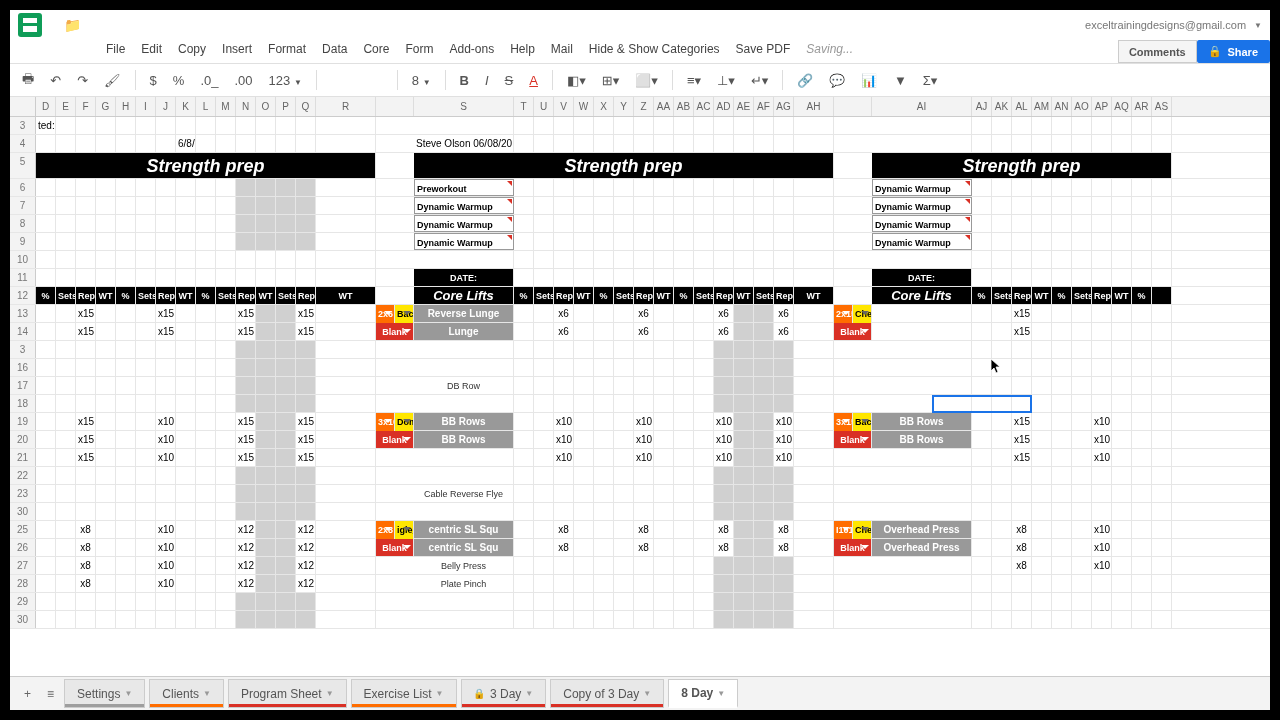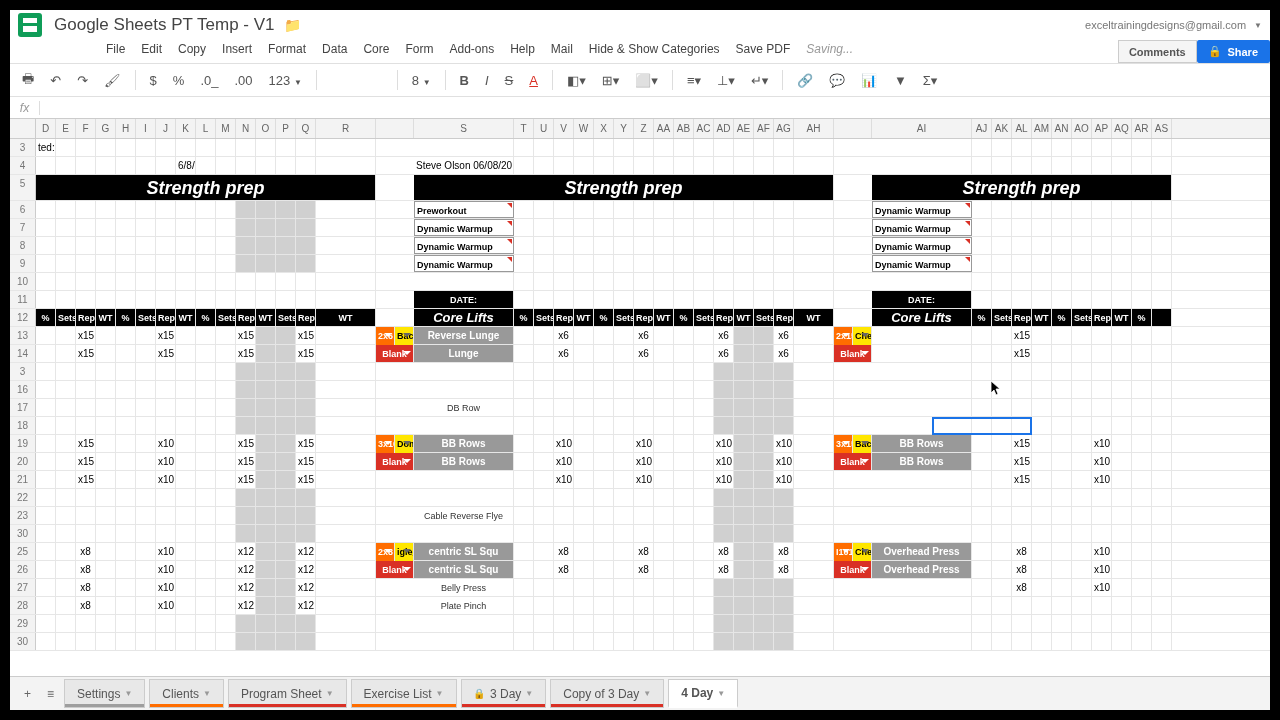--- a/index.html
+++ b/index.html
@@ -59,21 +59,20 @@
 .lock{font-size:10px}
 .sel-cell{border:2px solid #1a73e8;position:absolute;pointer-events:none;z-index:50}
 svg.ext-icon{width:11px;height:11px;vertical-align:middle;margin-left:3px}
 </style>
 </head>
 <body>
 
 <div class="frame">
   <div class="topbar">
     <div class="logo"></div>
-    <span class="doc-title">Google Sheets PT Temp - V1</span>
     <span class="folder-icon">📁</span>
     <div class="top-right">
       <span class="email">exceltrainingdesigns@gmail.com</span>
         <span style="color:#777;font-size:8px">▼</span>
     </div>
   </div>
   <div style="display:flex">
     <div style="width:48px"></div>
     <div class="menubar" style="flex:1">
       <span>File</span>
@@ -127,23 +126,20 @@
     <span class="tb-item">⊥▾</span>
     <span class="tb-item">↵▾</span>
     <div class="tb-sep"></div>
     <span class="tb-item">🔗</span>
     <span class="tb-item">💬</span>
     <span class="tb-item">📊</span>
     <span class="tb-item">▼</span>
     <span class="tb-item">Σ▾</span>
   </div>
 
-  <div class="fx-bar">
-    <div class="fx-label">fx</div>
-  </div>
 
   <div class="sheet-area">
     <div class="col-headers">
       <div class="rownum-spacer"></div>
       <div class="ch" style="width:20px">D</div>
       <div class="ch" style="width:20px">E</div>
       <div class="ch" style="width:20px">F</div>
       <div class="ch" style="width:20px">G</div>
       <div class="ch" style="width:20px">H</div>
       <div class="ch" style="width:20px">I</div>
@@ -1510,18 +1506,18 @@
           <span>3 Day</span>
           <span class="tab-dd">▼</span>
           <div class="tab-color" style="background:#d93025"></div>
         </div>
         <div class="tab">
           <span>Copy of 3 Day</span>
           <span class="tab-dd">▼</span>
           <div class="tab-color" style="background:#d93025"></div>
         </div>
         <div class="tab active">
-          <span>4 Day</span>
+          <span>8 Day</span>
           <span class="tab-dd">▼</span>
         </div>
       </div>
   </div>
 </div>
 
 </body></html>

